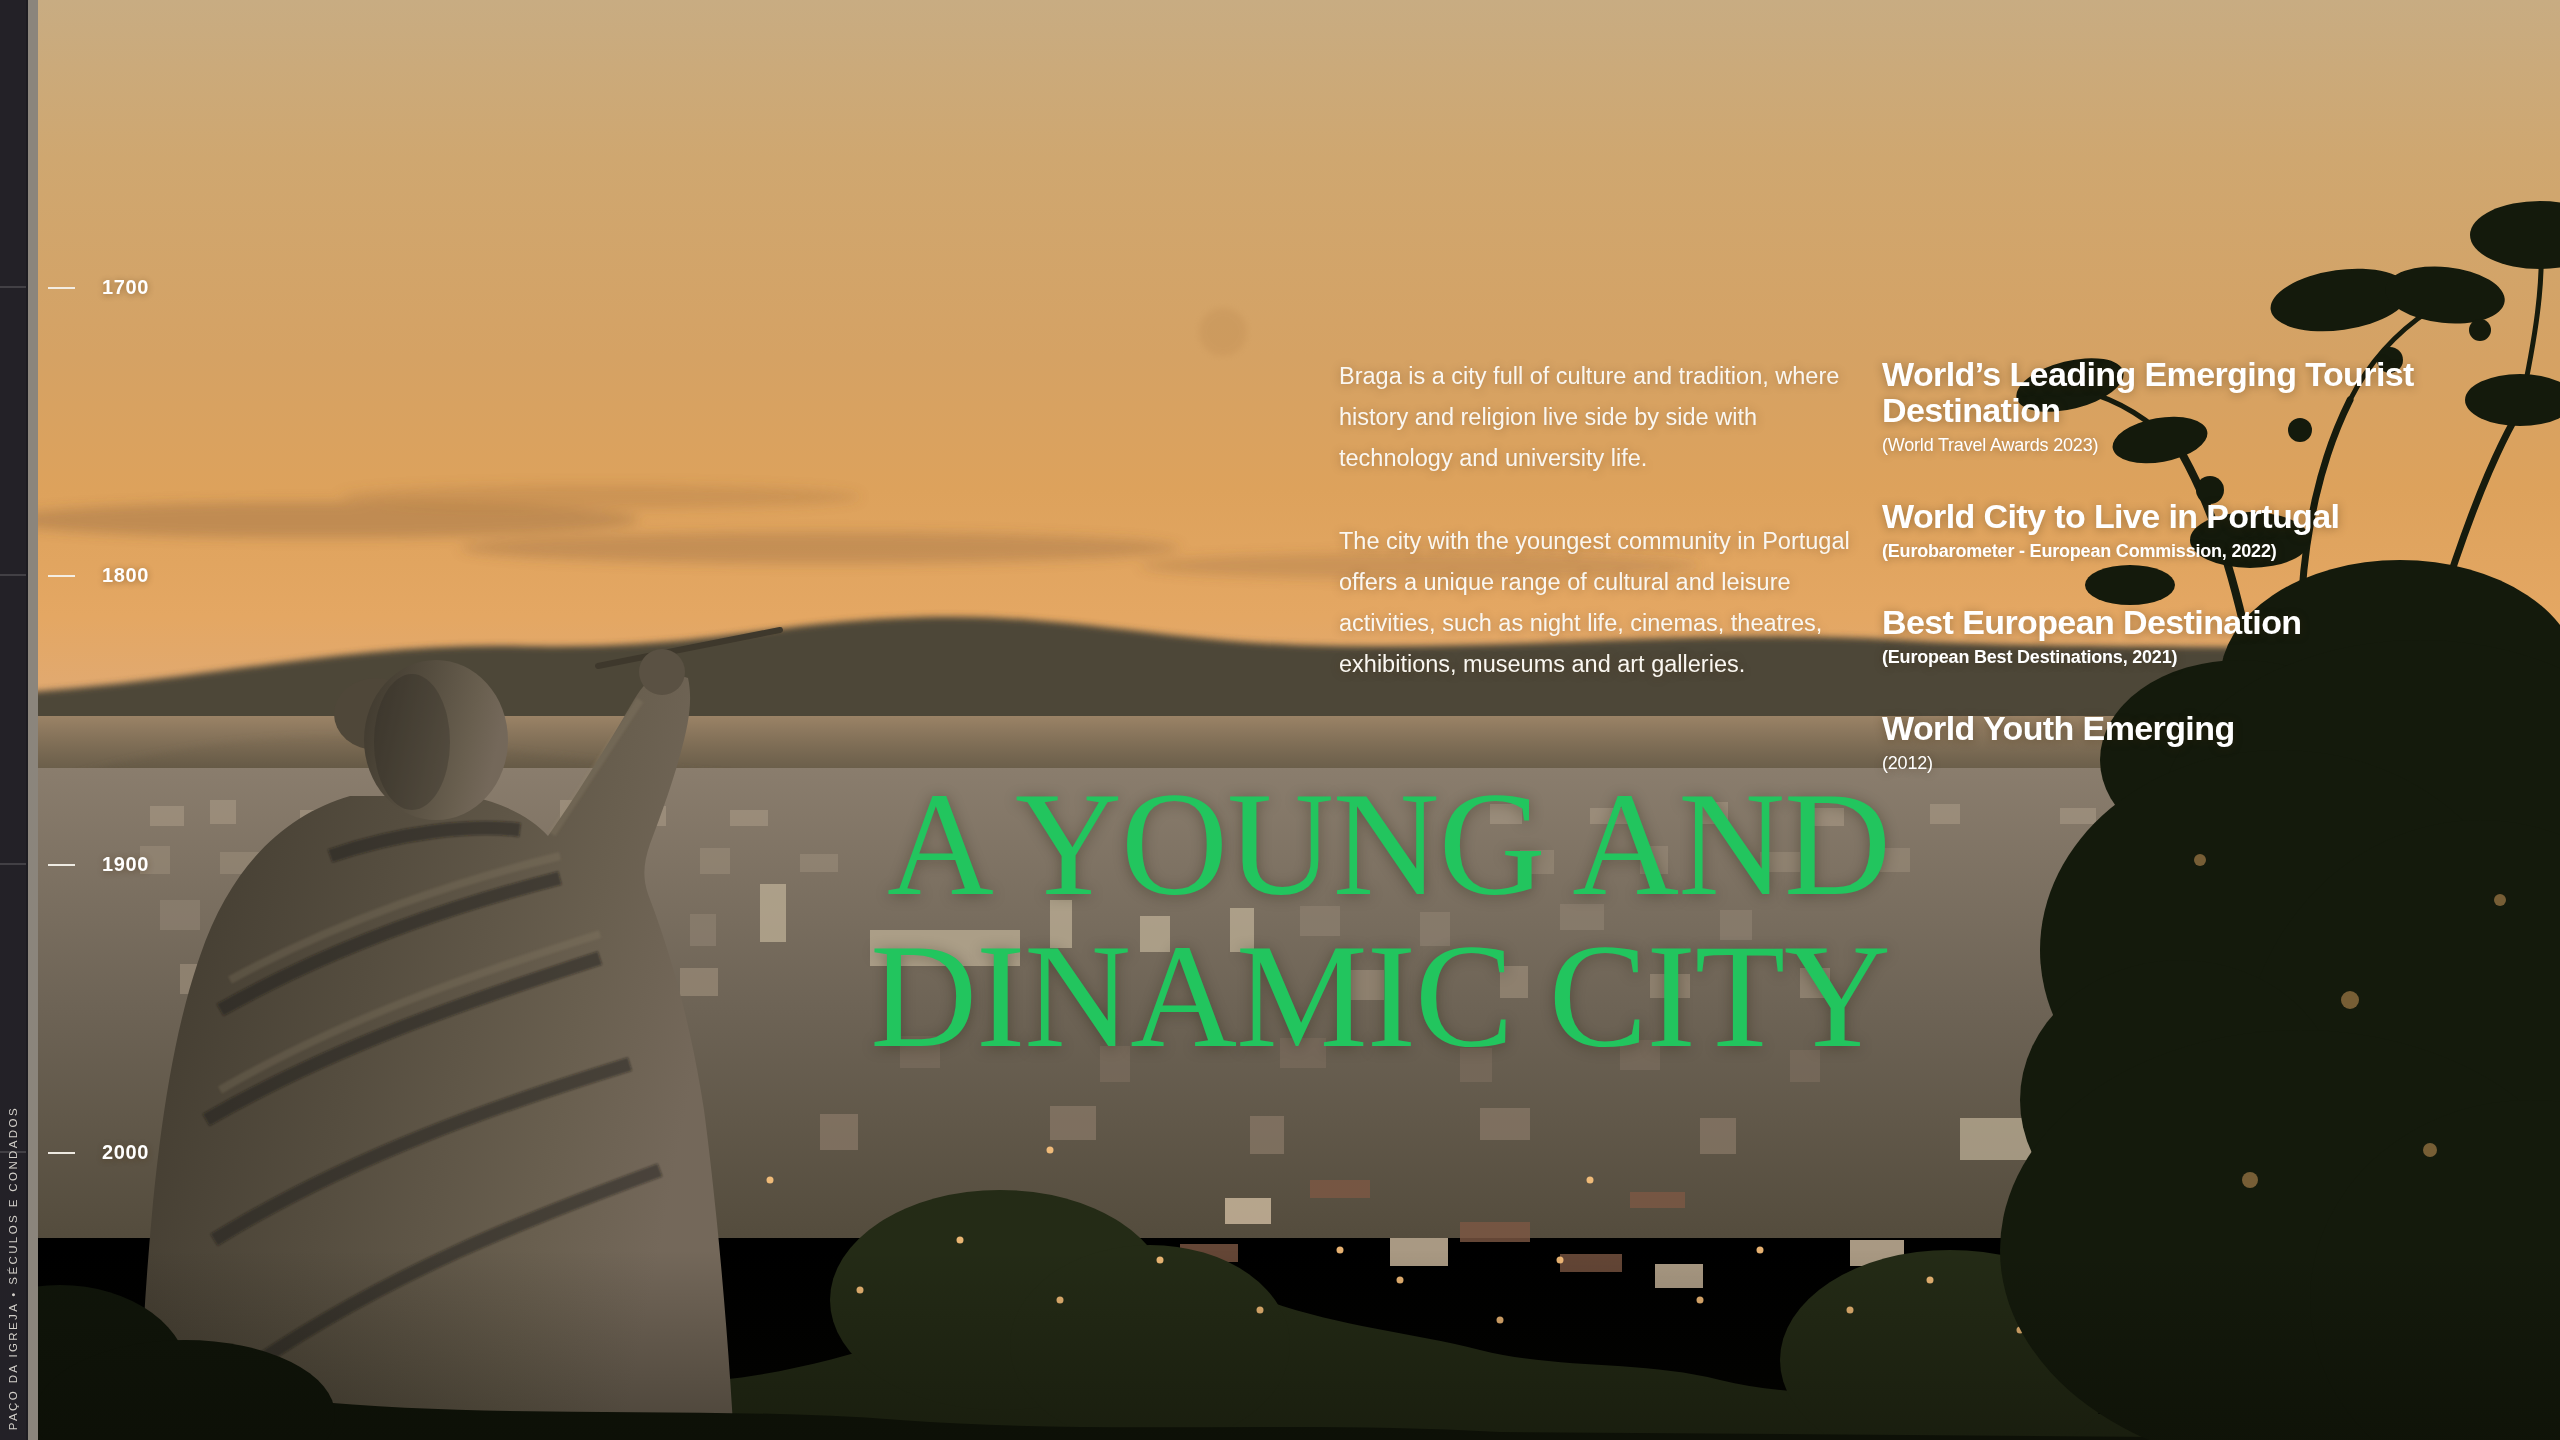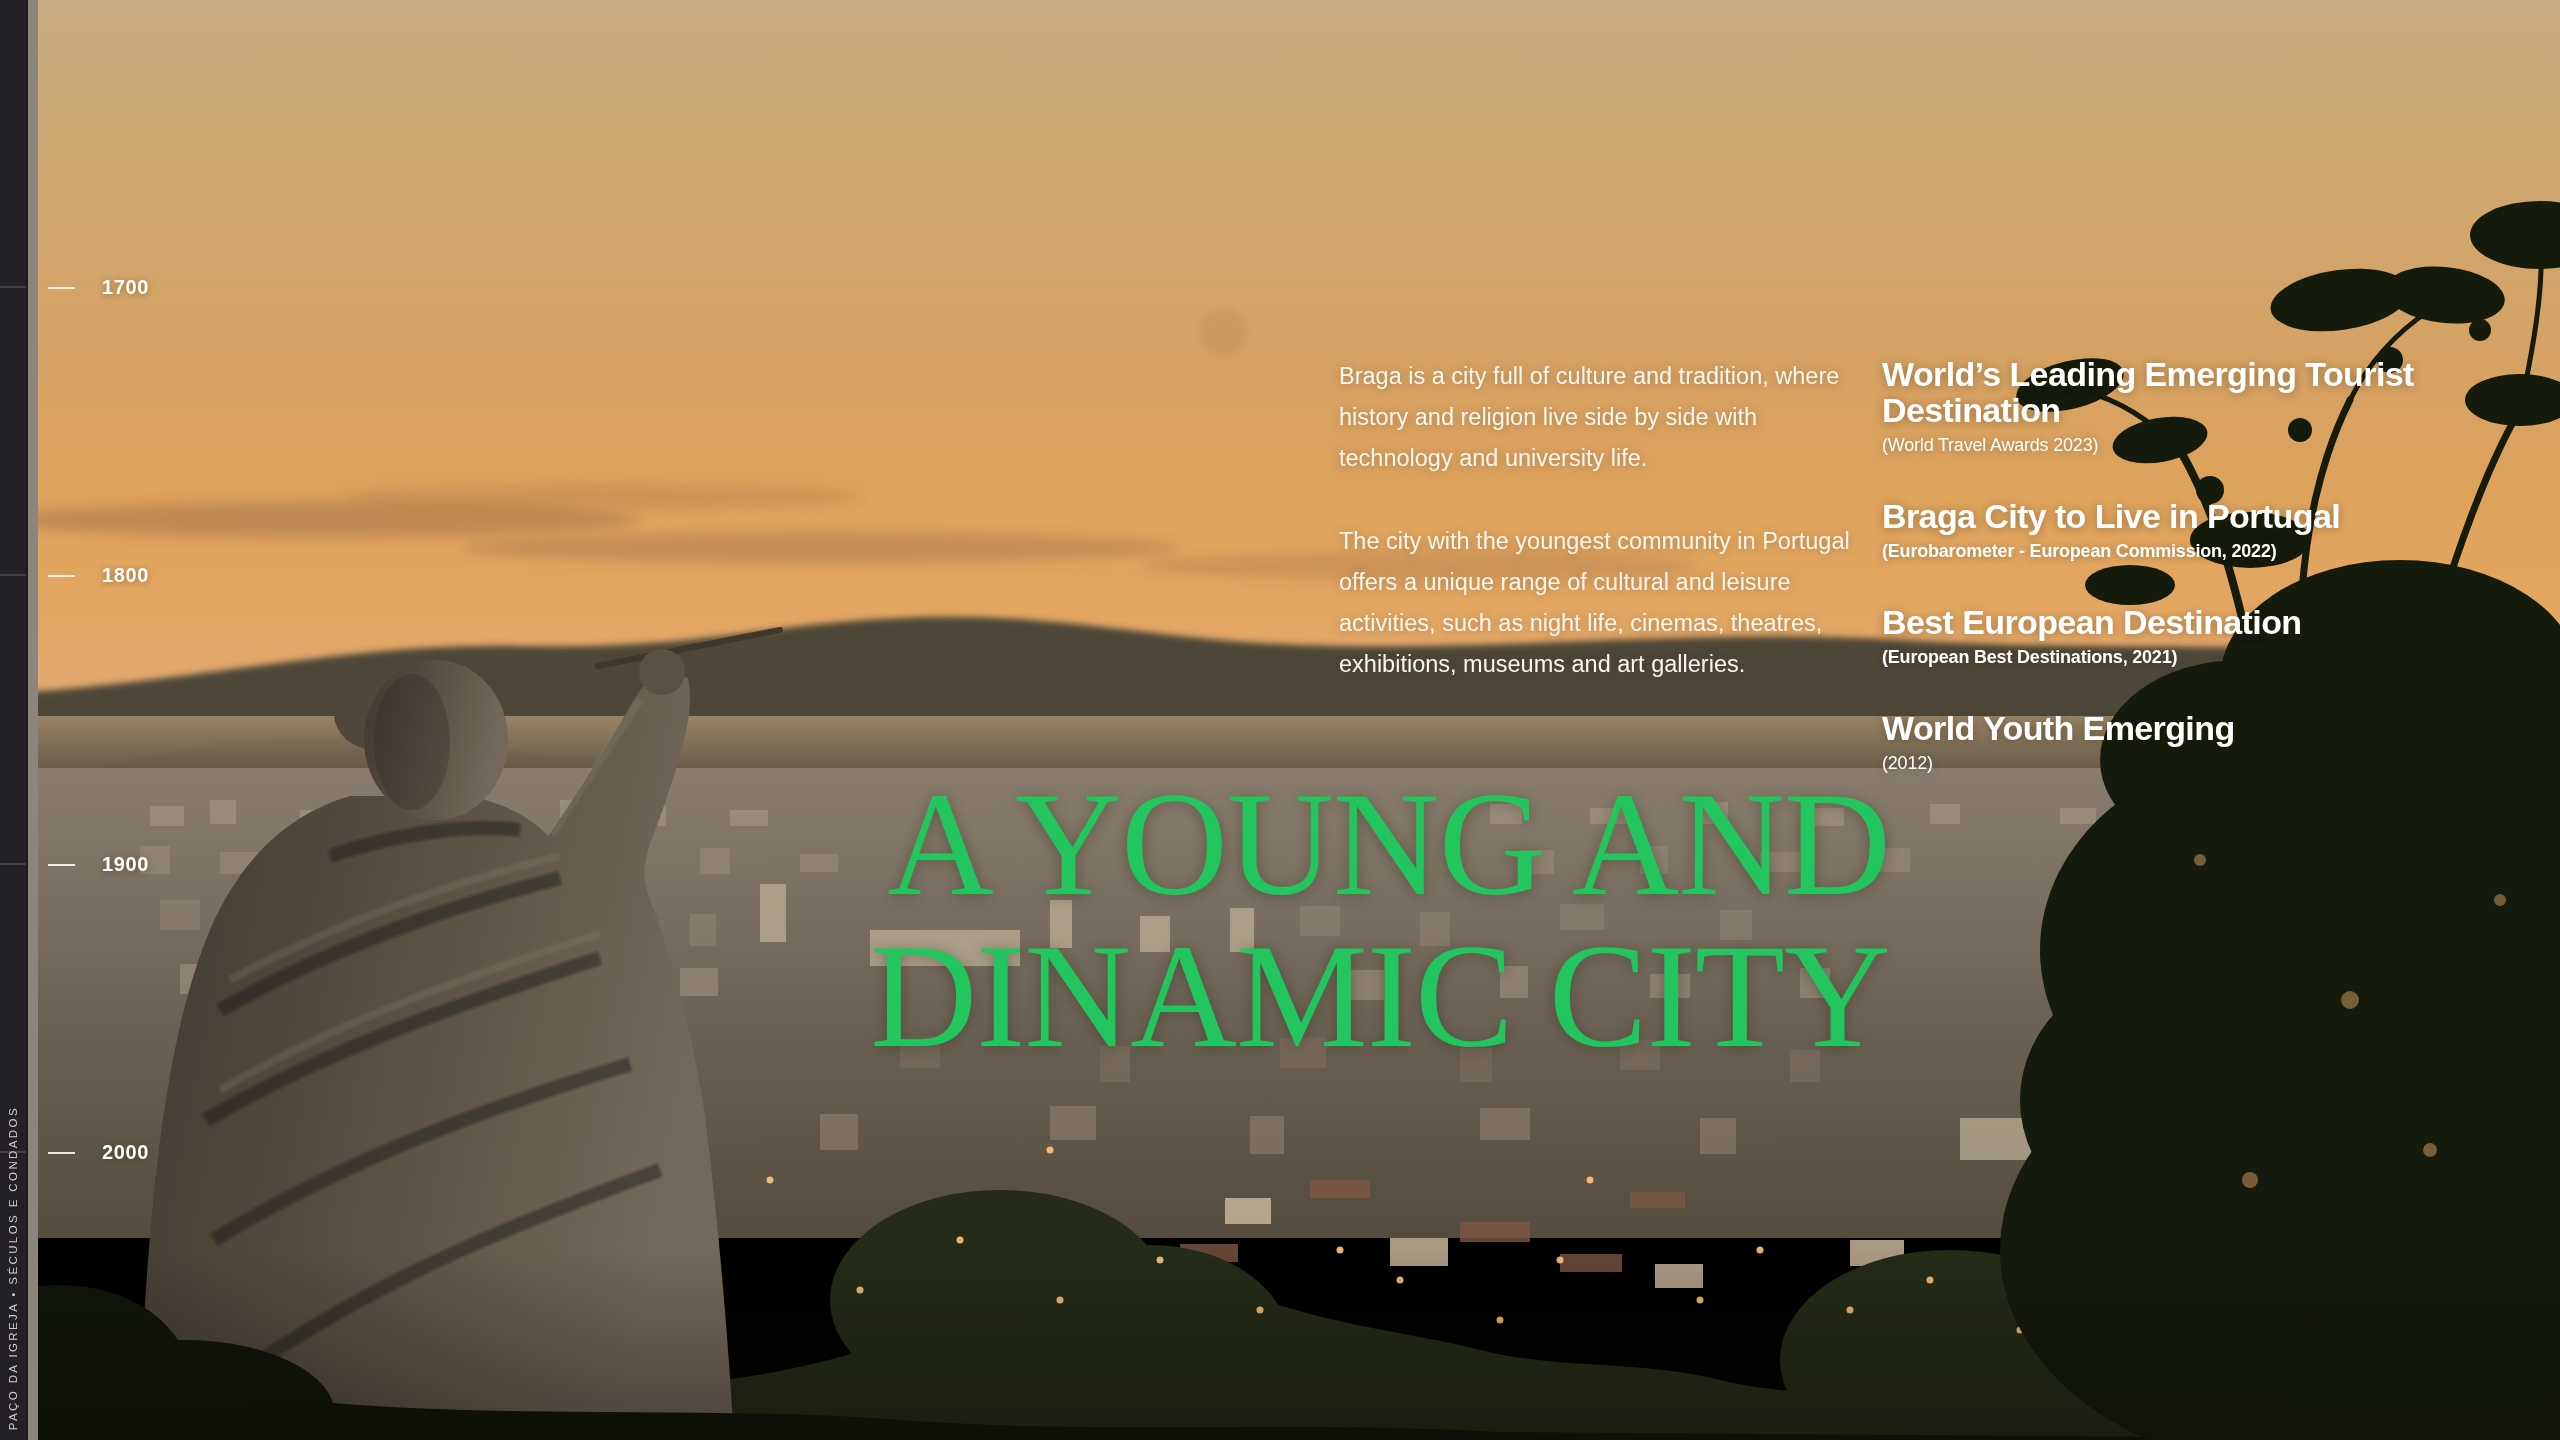--- a/index.html
+++ b/index.html
@@ -360,21 +360,21 @@
     <div>A YOUNG AND</div>
     <div>DINAMIC CITY</div>
   </div>
 
   <div class="awards">
     <div class="award">
       <div class="award-title">World’s Leading Emerging Tourist Destination</div>
       <div class="award-source">(World Travel Awards 2023)</div>
     </div>
     <div class="award">
-      <div class="award-title">Braga City to Live in Portugal</div>
+      <div class="award-title">World City to Live in Portugal</div>
       <div class="award-source bold">(Eurobarometer - European Commission, 2022)</div>
     </div>
     <div class="award">
       <div class="award-title">Best European Destination</div>
       <div class="award-source bold">(European Best Destinations, 2021)</div>
     </div>
     <div class="award">
       <div class="award-title">World Youth Emerging</div>
       <div class="award-source">(2012)</div>
     </div>

